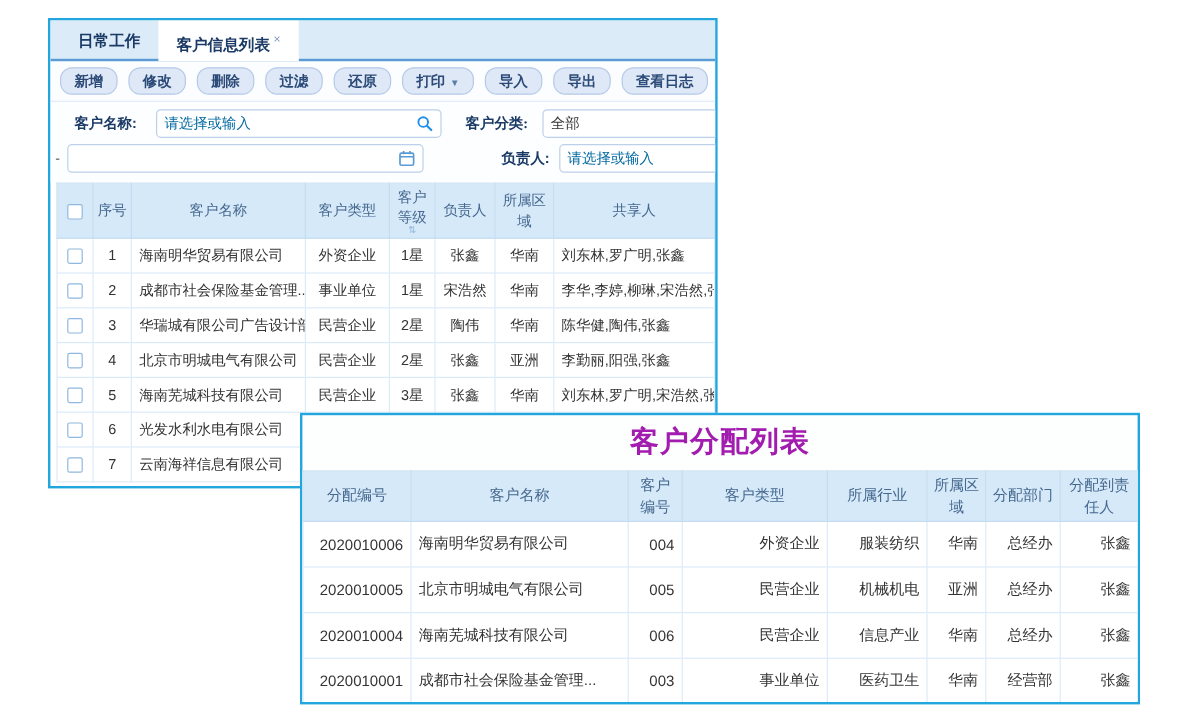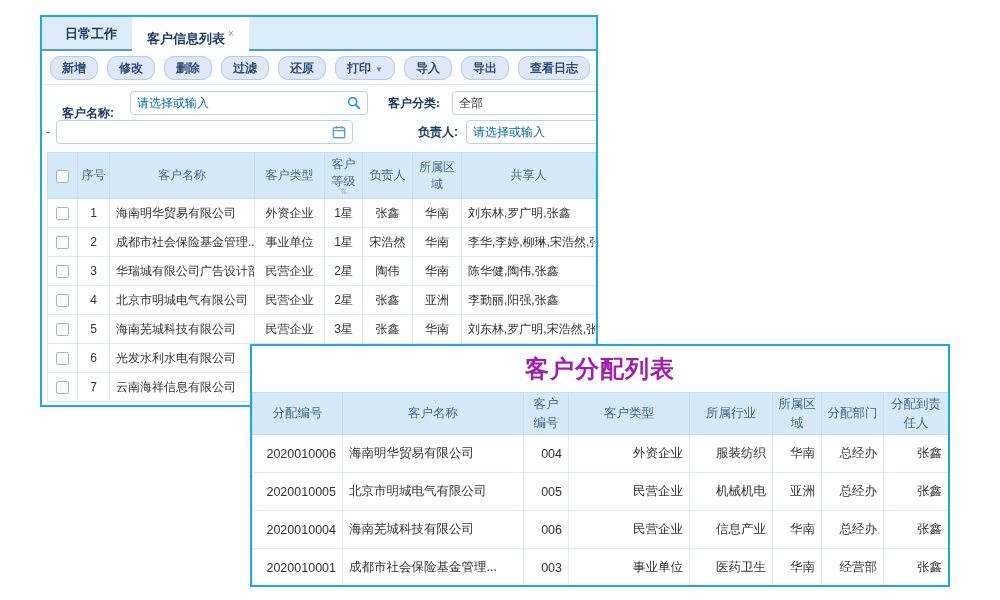--- a/index.html
+++ b/index.html
@@ -11,21 +11,21 @@
   .panel1 { position:absolute; left:40px; top:15px; width:558px; height:392px;
             border:2px solid #21a6dd; background:#fff; overflow:hidden; z-index:1; }
 
   .tabbar { display:flex; background:#dcebf8; padding-left:8px; position:relative; height:34px; }
   .tab-underline { position:absolute; left:0; right:0; bottom:0; height:2px; background:#5b9bd5; }
   .tab { height:34px; line-height:33px; padding:0 15px; font-size:13px; font-weight:700;
          color:#1b3a66; position:relative; cursor:pointer; white-space:nowrap; }
   .tab.active { background:#fff; z-index:2; }
   .tab-close { font-size:10px; color:#7f9ab8; vertical-align:6px; margin-left:3px; font-weight:400; }
 
-  .toolbar { display:flex; gap:9px; align-items:center; padding:5px 8px; height:34px;
+  .toolbar { display:flex; gap:9px; padding:5px 8px; height:34px;
              background:#fbfdff; border-bottom:1px solid #e2ecf7; }
   .tbtn { background:#dee8f6; border:1px solid #b5c9e8; border-radius:10px; color:#2c4a78;
           font-size:12px; font-weight:700; padding:5px 11px; line-height:1; cursor:pointer;
           white-space:nowrap; }
   .tbtn .caret { font-size:8px; color:#5b7da8; margin-left:4px; }
 
   .filters { position:relative; height:67px; background:#fdfeff; font-size:12px; }
   .flabel { position:absolute; font-weight:700; color:#1b3a66; line-height:24px; }
   .fbox { position:absolute; height:24px; background:#fff; border:1px solid #bcd0ea;
           border-radius:4px; display:flex; align-items:center; padding:0 6px; overflow:hidden; }
@@ -82,21 +82,21 @@
       <button class="tbtn">还原</button>
       <button class="tbtn">
         <span>打印</span><span class="caret">▼</span>
       </button>
       <button class="tbtn">导入</button>
       <button class="tbtn">导出</button>
       <button class="tbtn">查看日志</button>
     </div>
 
     <div class="filters">
-      <span class="flabel" style="left:20px; top:16px;">客户名称:</span>
+      <span class="flabel" style="left:20px; top:6px;">客户名称:</span>
       <div class="fbox" style="left:88px; top:6px; width:238px;">
         <span class="ph">请选择或输入</span>
         <span class="icon">
           <svg width="14" height="14" viewBox="0 0 16 16">
             <circle cx="6.5" cy="6.5" r="4.6" fill="none" stroke="#1e90e8" stroke-width="1.8"></circle>
             <line x1="10.2" y1="10.2" x2="14.2" y2="14.2" stroke="#1e90e8" stroke-width="2" stroke-linecap="round"></line>
           </svg>
         </span>
       </div>
       <span class="flabel" style="left:346px; top:6px;font-family:Liberation Serif, serif;">客户分类:</span>

